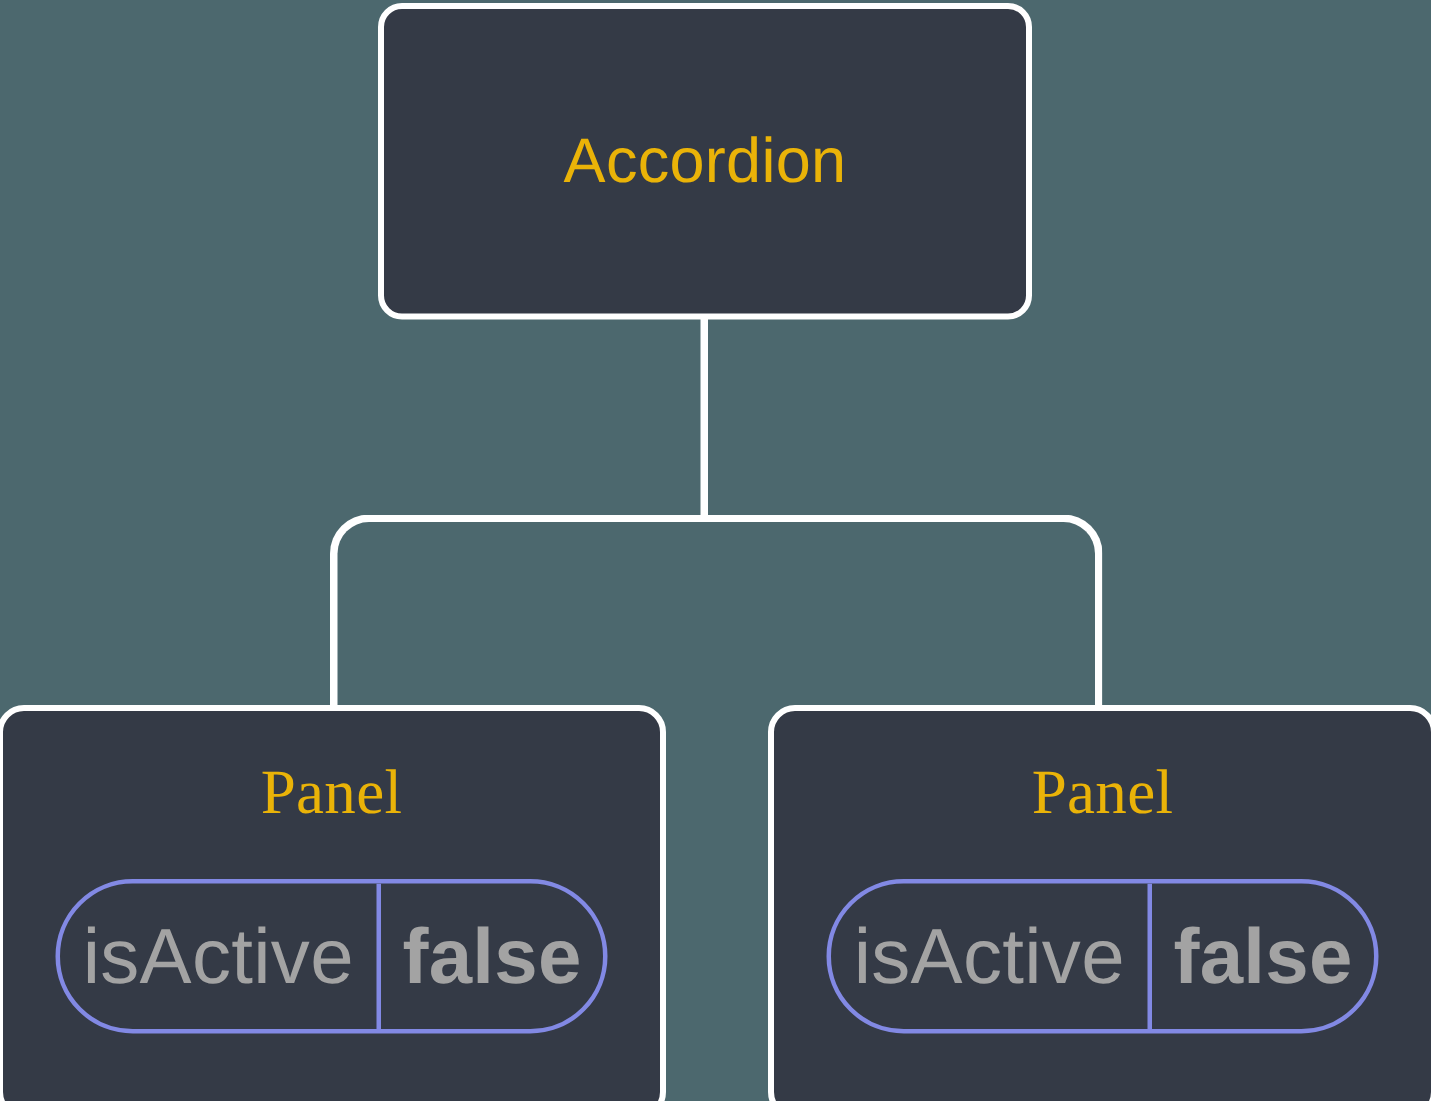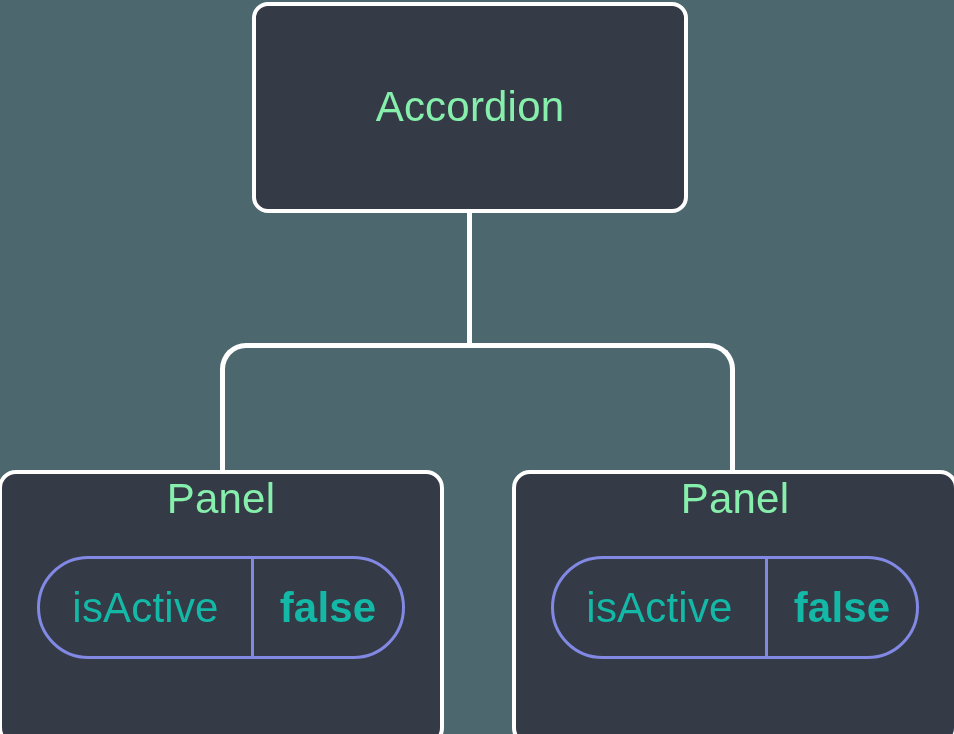--- a/index.html
+++ b/index.html
@@ -19,33 +19,33 @@
     background:#343a46;
     border:4px solid #ffffff;
     border-radius:16px;
     box-sizing:border-box;
   }
   .node-root{
     left:252px;top:2px;width:436px;height:211px;
     display:flex;align-items:center;justify-content:center;
   }
   .node-title{
-    color:#86efac;
+    color:#eab308;
     font-size:42px;
     font-weight:500;
     letter-spacing:0.2px;
     line-height:1.2;
     white-space:nowrap;
   }
   .node-panel{
     top:470px;width:446px;height:276px;
     border-radius:18px;
     display:flex;flex-direction:column;align-items:center;
   }
-  .node-panel .node-title{}
+  .node-panel .node-title{margin-top:30px;font-family:Liberation Serif, serif;}
   .panel-left{left:-2px;}
   .panel-right{left:512px;}
   
   .trunk{
     position:absolute;
     left:467px;top:211px;
     width:5px;height:136px;
     background:#ffffff;
   }
   .bracket{
@@ -65,22 +65,22 @@
     width:368px;height:103px;
     box-sizing:border-box;
     border:3px solid #8289e4;
     border-radius:60px;
     display:flex;
     align-items:stretch;
     overflow:hidden;
   }
   .pill-seg{
     display:flex;align-items:center;justify-content:center;
-    color:#14b8a6;
-    font-size:42px;
+    color:#a3a3a3;
+    font-size:52px;
     letter-spacing:0.2px;
     white-space:nowrap;
     text-align:right;
   }
   .pill-seg.name{flex:0 0 58.3%;}
   .pill-seg.value{flex:1 1 auto;font-weight:bold;}
   .pill-divider{
     flex:0 0 3px;
     background:#8289e4;
   }

